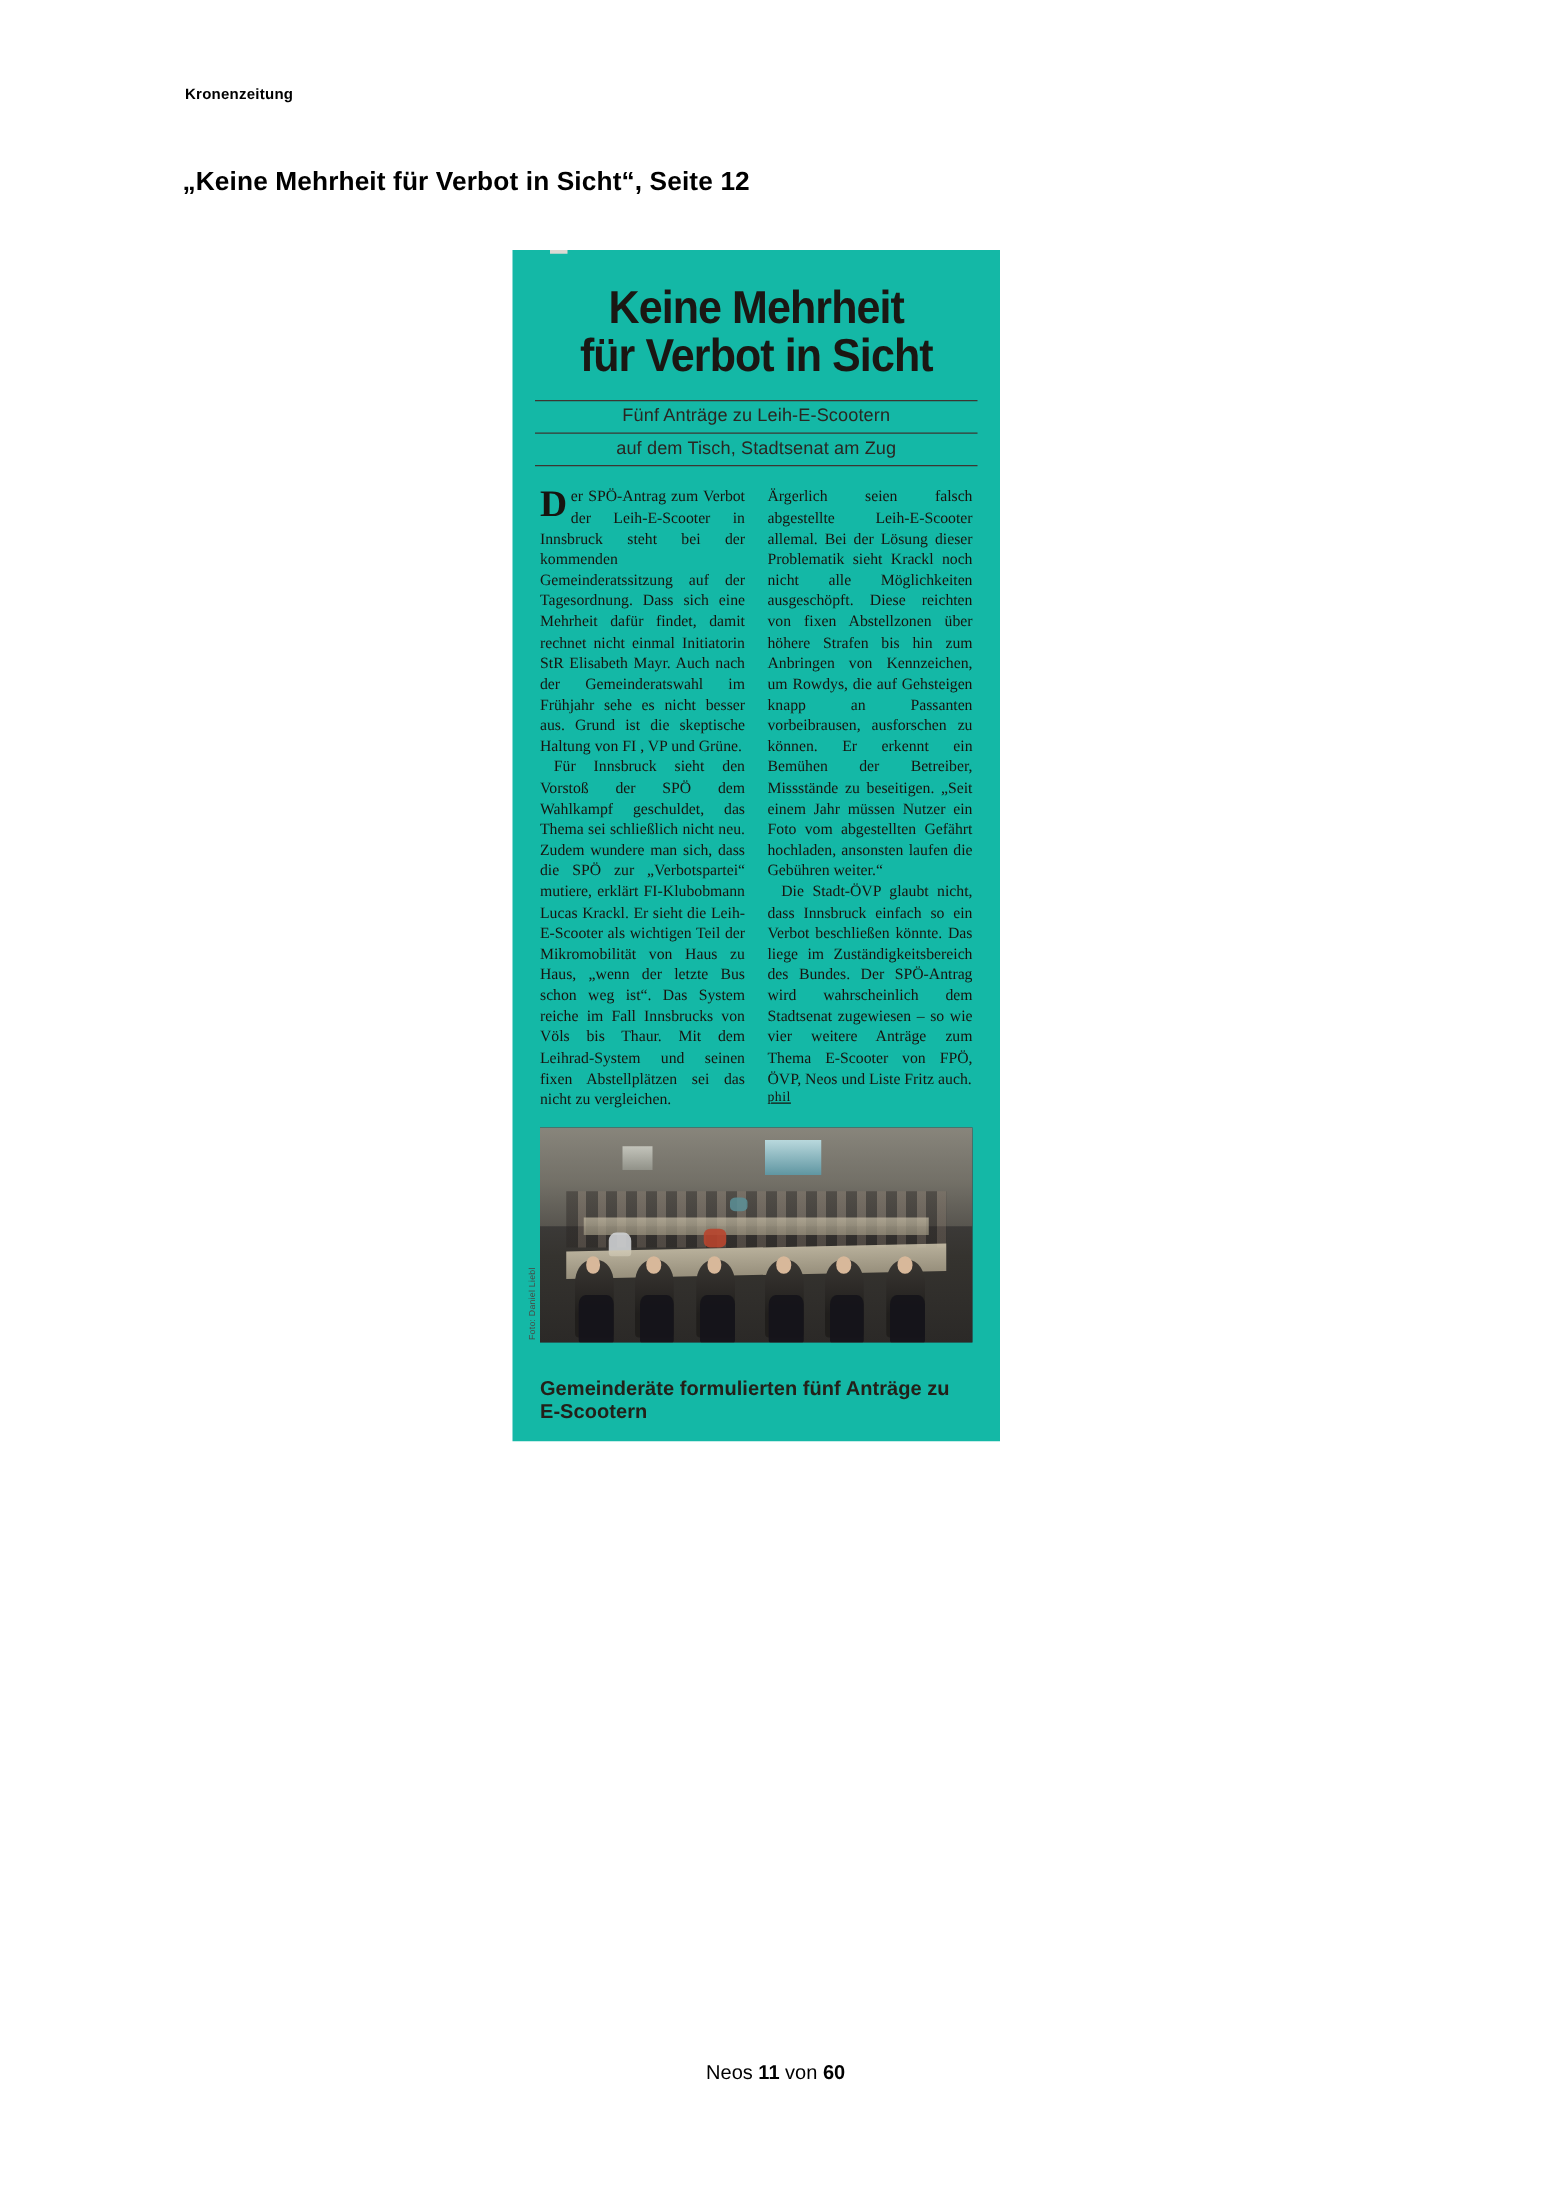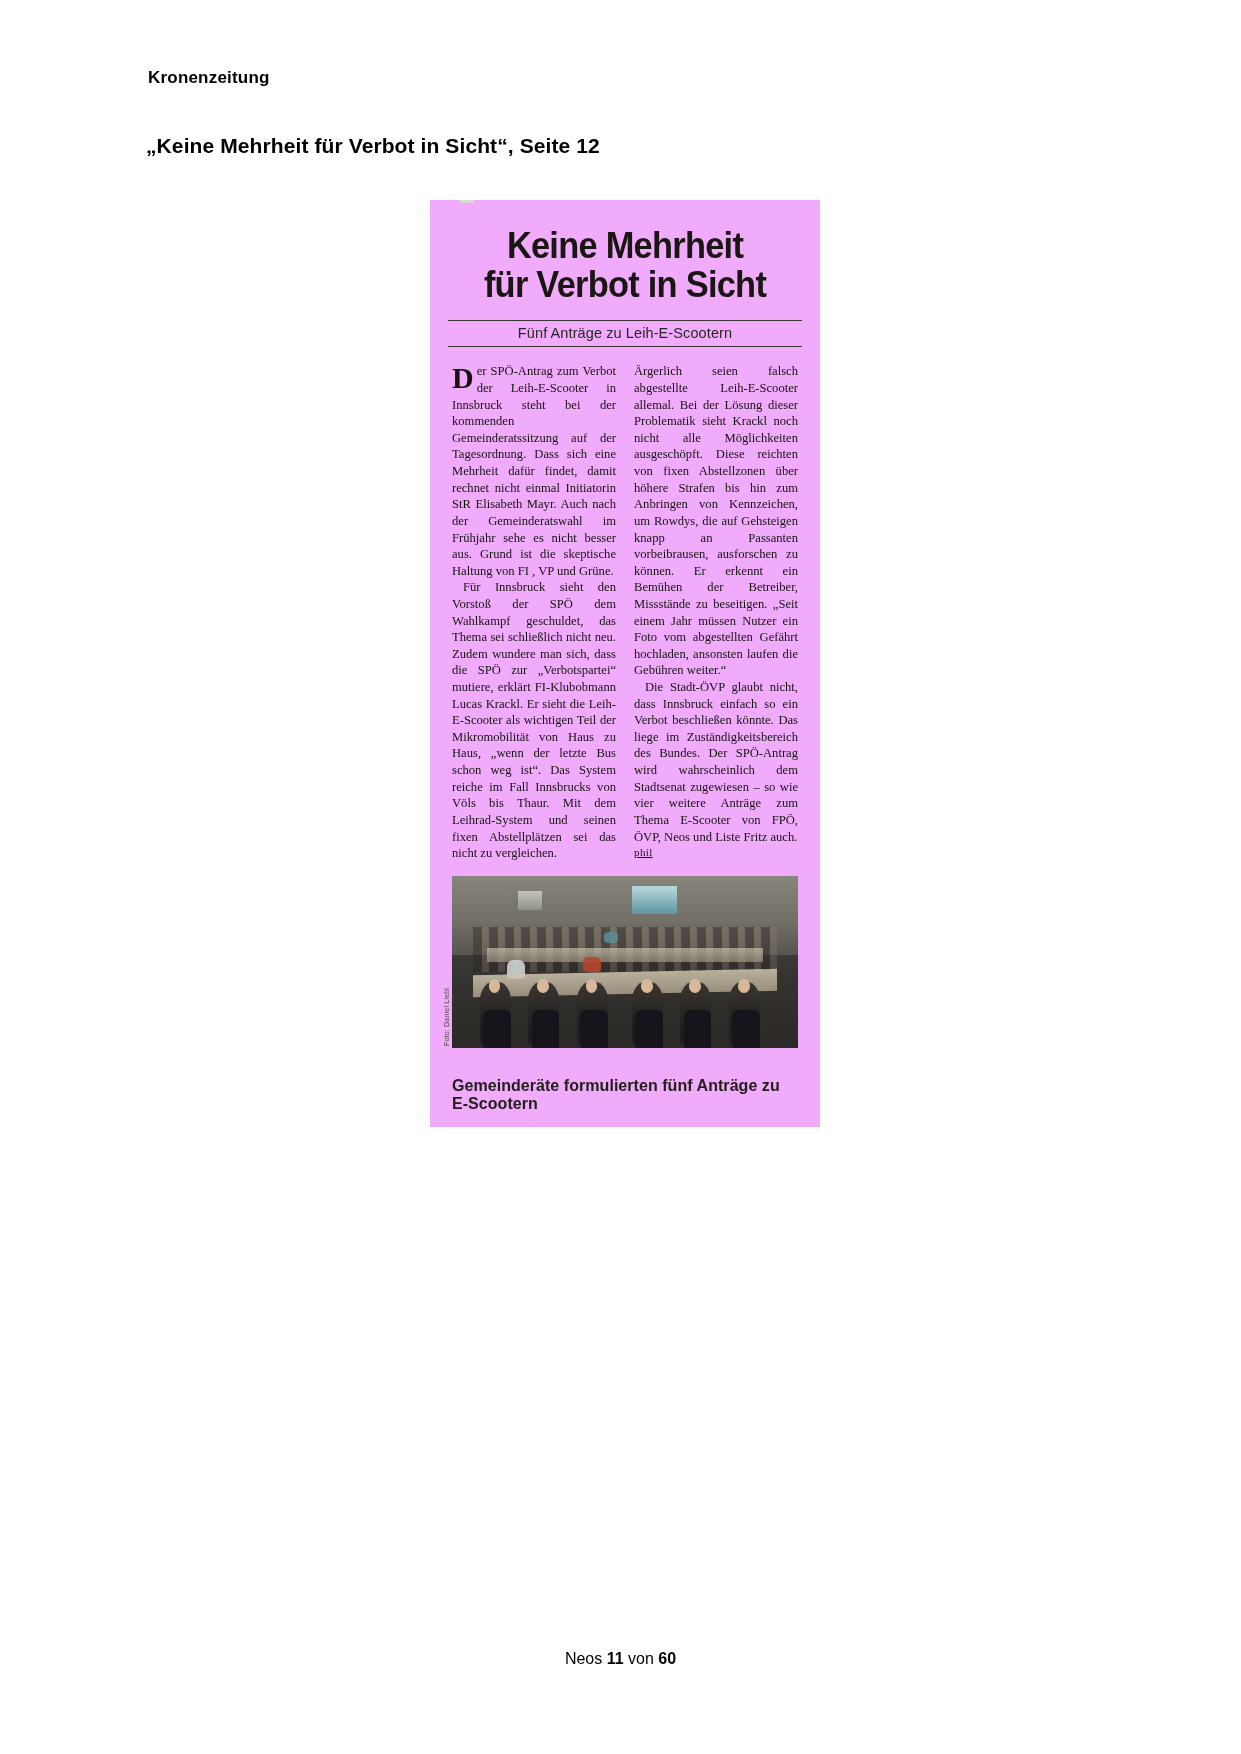--- a/index.html
+++ b/index.html
@@ -21,41 +21,41 @@
     left: 0; top: 0;
     width: 1241px;
     height: 1754px;
     background: #fff;
   }
 
   .source-label {
     position: absolute;
     left: 148px;
     top: 68px;
-    font-size: 17px;
+    font-size: 12px;
     font-weight: bold;
     letter-spacing: 0.2px;
   }
 
   .doc-title {
     position: absolute;
     left: 146px;
     top: 134px;
     font-size: 21px;
     font-weight: bold;
     letter-spacing: 0.1px;
   }
 
   
   .clipping {
     position: absolute;
-    left: 430px;
+    left: 410px;
     top: 200px;
     width: 390px;
-    background: #f0abfc;
+    background: #14b8a6;
   }
 
   .clip-top-tick {
     position: absolute;
     left: 30px;
     top: 0px;
     width: 14px;
     height: 3px;
     background: #ddd9d3;
   }
@@ -290,20 +290,21 @@
 
     <div class="clip-top-tick"></div>
 
     <div class="headline">
       <span class="l1">Keine Mehrheit</span>
       <span class="l2">für Verbot in Sicht</span>
     </div>
 
     <div class="subdeck">
       <span class="sd-line sd1">Fünf Anträge zu Leih-E-Scootern</span>
+      <span class="sd-line sd2">auf dem Tisch, Stadtsenat am Zug</span>
     </div>
 
     <div class="columns">
 
       <div class="col">
         <p class="first"><span class="dropcap">D</span><span>er SPÖ-Antrag zum Verbot der Leih-E-Scooter in Innsbruck steht bei der kommenden Gemeinderatssitzung auf der Tagesordnung. Dass sich eine Mehrheit dafür findet, damit rechnet nicht einmal Initiatorin StR Elisabeth Mayr. Auch nach der Gemeinderatswahl im Frühjahr sehe es nicht besser aus. Grund ist die skeptische Haltung von FI , VP und Grüne.</span></p>
         <p><span>Für Innsbruck sieht den Vorstoß der SPÖ dem Wahlkampf geschuldet, das Thema sei schließlich nicht neu. Zudem wundere man sich, dass die SPÖ zur „Verbotspartei“ mutiere, erklärt FI-Klubobmann Lucas Krackl. Er sieht die Leih-E-Scooter als wichtigen Teil der Mikromobilität von Haus zu Haus, „wenn der letzte Bus schon weg ist“. Das System reiche im Fall Innsbrucks von Völs bis Thaur. Mit dem Leihrad-System und seinen fixen Abstellplätzen sei das nicht zu vergleichen.</span></p>
       </div>
 
       <div class="col">

